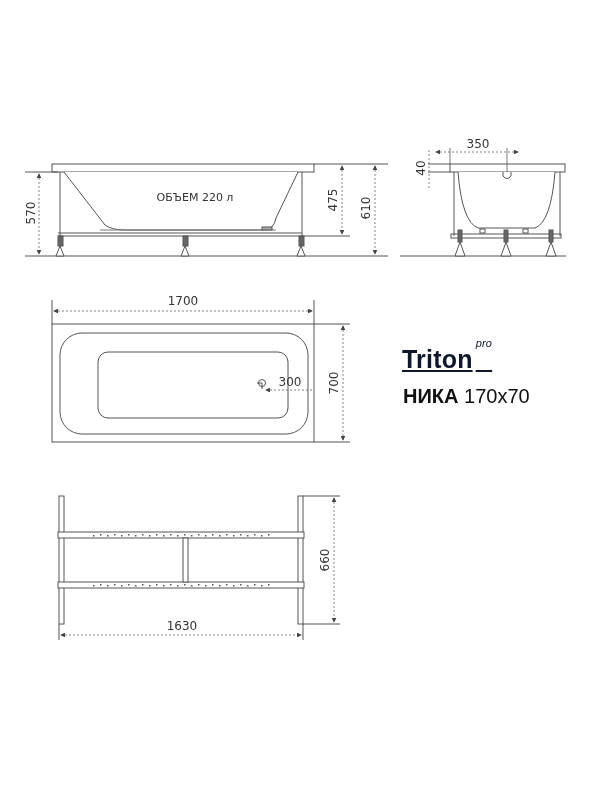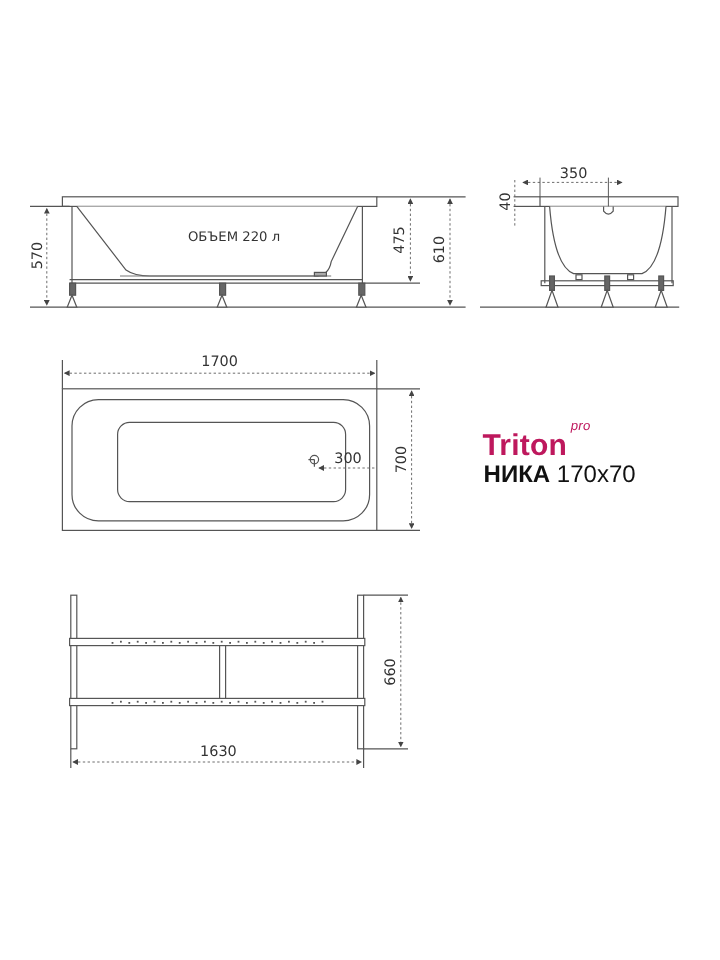--- a/index.html
+++ b/index.html
@@ -1,19 +1,19 @@
 <!DOCTYPE html>
 <html><head>
 <meta charset="utf-8">
 <style>
   html,body{margin:0;padding:0;background:#ffffff;}
   body{width:600px;height:800px;position:relative;overflow:hidden;font-family:"DejaVu Sans",sans-serif;}
   svg{position:absolute;left:0;top:0;}
   .dim{font-family:"DejaVu Sans",sans-serif;font-size:12px;fill:#333;}
-  .brand{position:absolute;left:402px;top:357px;font-family:"Liberation Sans",sans-serif;font-weight:bold;font-size:25px;color:#be185d;letter-spacing:0.2px;}
+  .brand{position:absolute;left:402px;top:345px;font-family:"Liberation Sans",sans-serif;font-weight:bold;font-size:25px;color:#0f172a;letter-spacing:0.2px;text-decoration:underline;}
   .brand sup{font-style:italic;font-weight:normal;font-size:11px;position:relative;top:-12px;left:3px;}
   .model{position:absolute;left:403px;top:385px;font-family:"Liberation Sans",sans-serif;font-size:20px;color:#111;text-align:center;}
   .model b{font-weight:bold;}
 </style>
 </head>
 <body>
 
 <svg width="600" height="800" viewBox="0 0 600 800">
   <defs>
     <marker id="arr" markerWidth="6" markerHeight="6" refX="5" refY="3" orient="auto">

